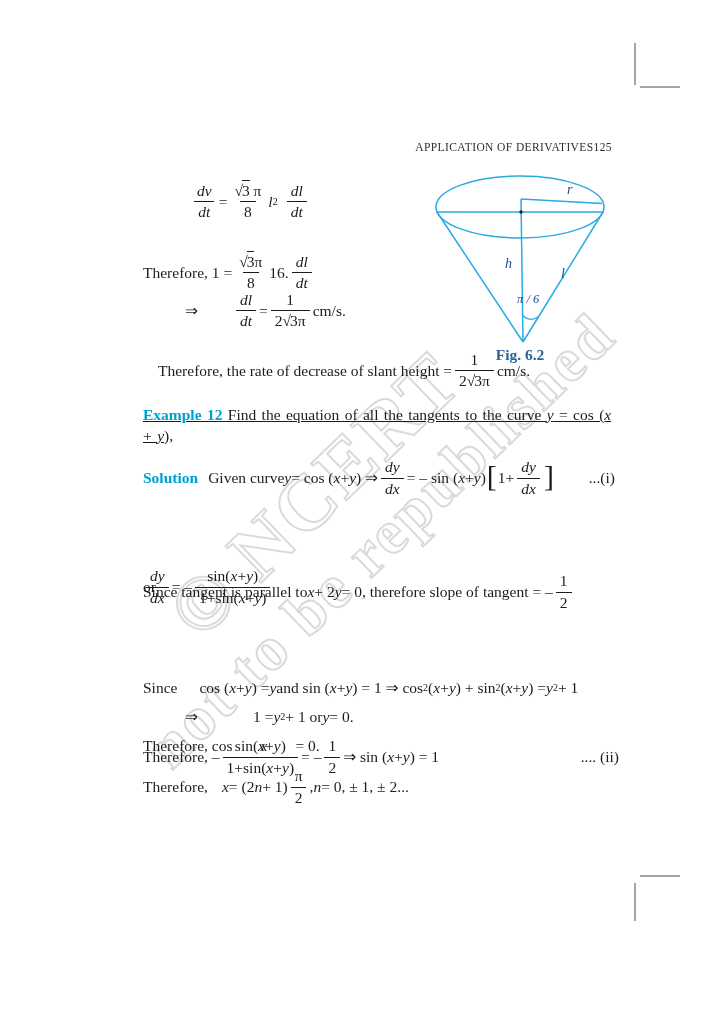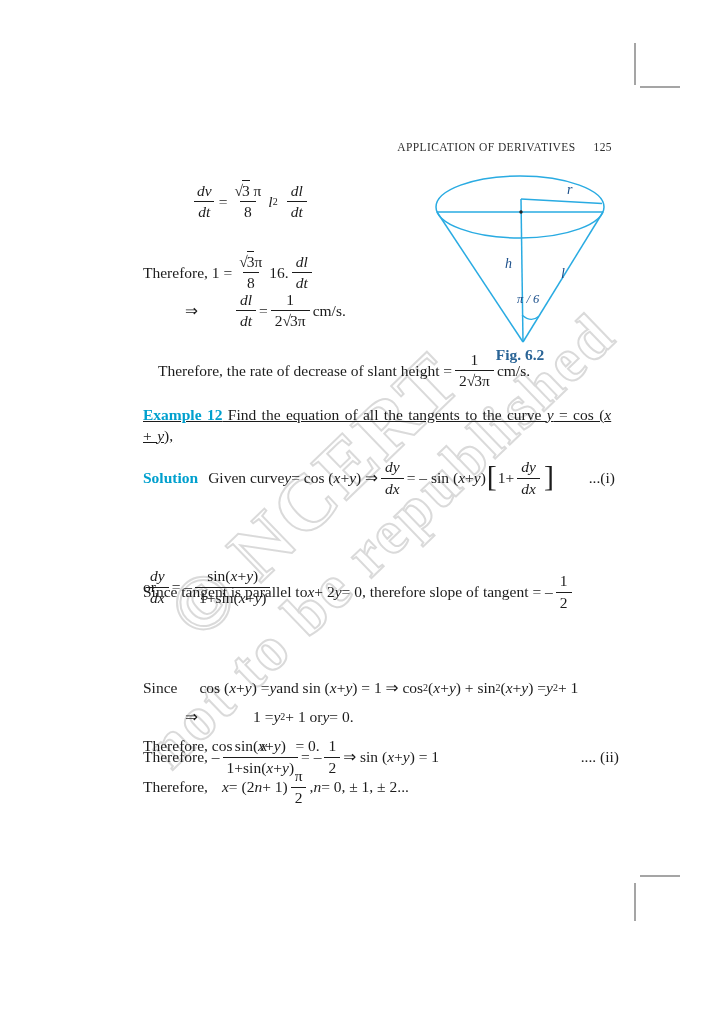--- a/index.html
+++ b/index.html
@@ -2,21 +2,21 @@
 <html style="--accent: #00a0ce; --fig-caption: #2a6496; --cone-stroke: #29abe2; --cone-label: #1a4e8a; --body-text: #1c1c1c; --crop-mark: #a5a5a5; --watermark: #acacac;"><head>
 <meta charset="utf-8">
 <style>
   html,body{margin:0;padding:0;background:#e9e9e9;}
   .page{position:relative;width:724px;height:1024px;background:#ffffff;overflow:hidden;
         font-family:"Liberation Serif",serif;color:var(--body-text,#1c1c1c);}
   .content{position:relative;z-index:2;}
   
   .header{position:absolute;top:141px;left:0;right:112px;
           font-size:11.5px;letter-spacing:0.4px;color:#2e2e2e;display:flex;justify-content:flex-end;align-items:baseline;}
-  .header .pageno{margin-left:18px;}
+  .header .pageno{}
   
   .crop{position:absolute;background:var(--crop-mark,#a5a5a5);}
   
   .tline{position:absolute;left:143px;font-size:15.5px;display:flex;align-items:center;white-space:nowrap;}
   .block{position:absolute;left:143px;font-size:15.5px;text-decoration:underline;}
   .rel{position:relative;}
   .ref{position:absolute;right:6px;top:50%;transform:translateY(-50%);}
   .accent{color:var(--accent,#00a0ce);font-weight:bold;}
   
   .frac{display:inline-flex;flex-direction:column;align-items:center;vertical-align:middle;

